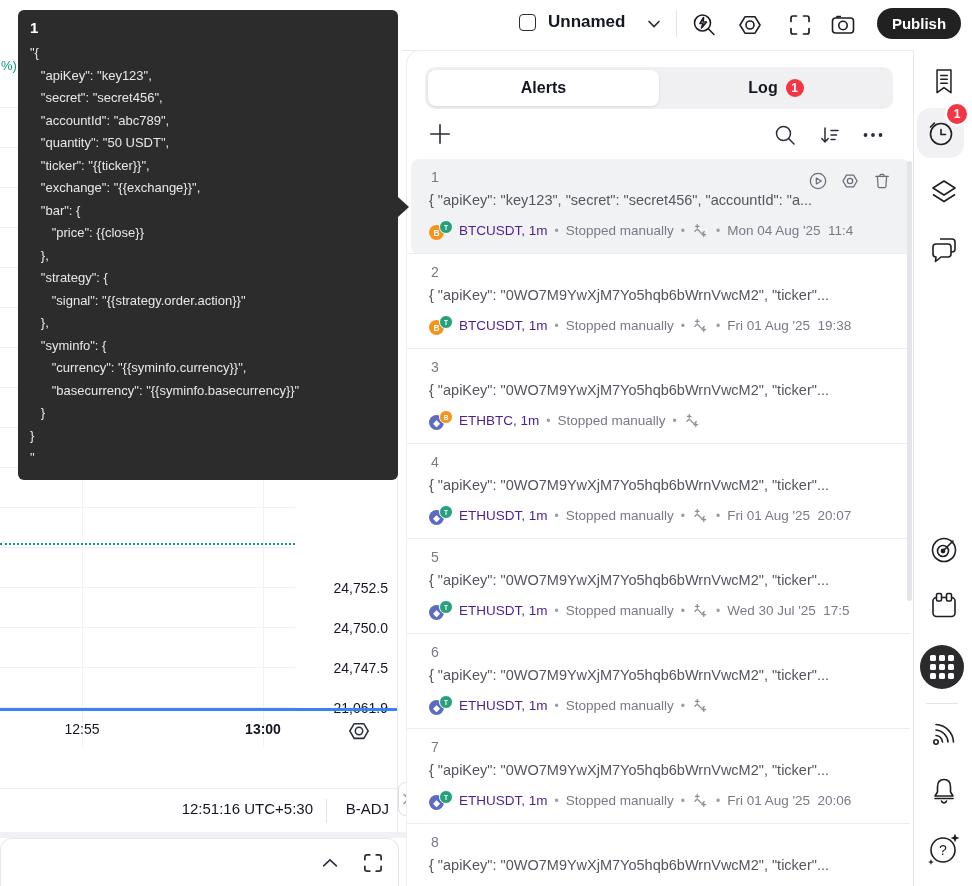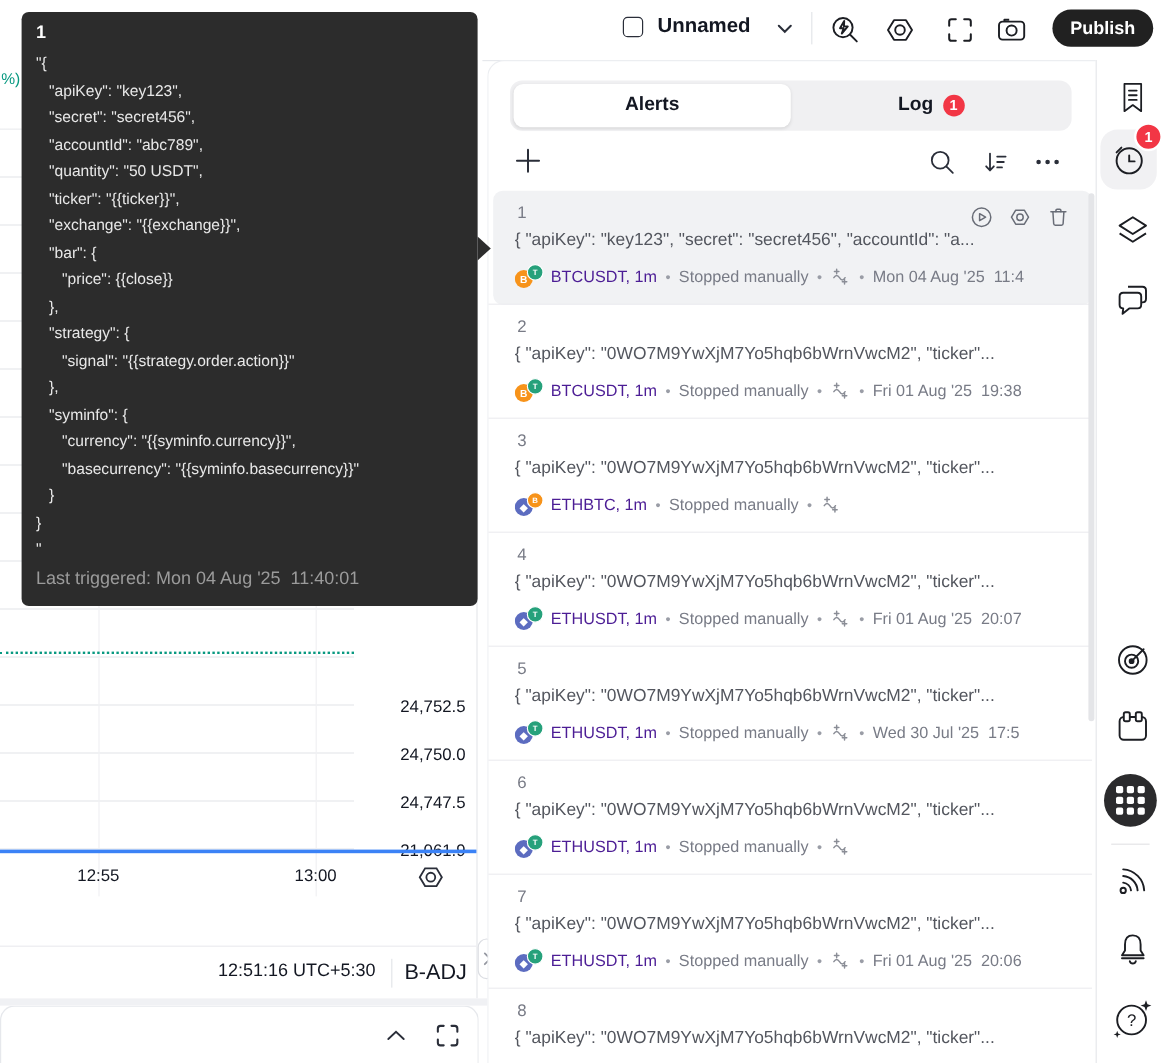--- a/index.html
+++ b/index.html
@@ -11,26 +11,26 @@
   
   #chart-pane{left:0;top:50px;width:397px;height:782px;background:#fff;border-right:1px solid #e6e8ec;}
   #hgrid{left:0;top:57px;width:295px;height:601px;
          background:repeating-linear-gradient(to bottom,#f0f1f3 0 1px,transparent 1px 40px);}
   .vgrid{top:5px;width:1px;height:692px;background:#f0f1f3;}
   #ind-dotted{left:0;top:493px;width:295px;border-top:2px dotted #089981;}
   #legend-frag{left:1px;top:8px;font-size:13px;color:#089981;}
   .pricelab{left:296px;width:92px;text-align:right;font-size:14px;color:#131722;}
   #axis-row{left:0;top:658px;width:397px;height:40px;border-top:3px solid #3b82f6;}
   .timelab{top:10px;font-size:14px;color:#131722;}
-  #time-major{font-weight:normal;}
+  #time-major{font-weight:bold;}
   #axis-gear{left:346px;top:7px;width:26px;height:26px;color:#2a2e39;}
   #statusbar{left:0;top:738px;width:397px;height:44px;border-top:1px solid #ececef;}
   #clock{position:absolute;right:84px;top:11px;font-size:15px;font-weight:500;white-space:pre;}
   #statusbar .vdiv{position:absolute;right:70px;top:10px;width:1px;height:24px;background:#e3e5e9;}
-  #badj{position:absolute;right:8px;top:11px;font-size:18px;font-weight:500;}
+  #badj{position:absolute;right:8px;top:11px;font-size:15px;font-weight:500;}
 
   #hgap{left:0;top:832px;width:406px;height:6px;background:#f0f1f4;}
   #bottom-pane{left:0;top:838px;width:397px;height:48px;background:#fff;border:1px solid #e6e8ec;border-bottom:none;border-radius:12px 12px 0 0;}
   #collapse-btn{position:absolute;right:57px;top:14px;color:#2a2e39;}
   #maximize-btn{position:absolute;right:12px;top:11px;color:#2a2e39;}
   #pane-expander{left:398px;top:782px;width:13px;height:32px;background:#fff;border:1px solid #dcdee3;
       border-radius:8px;color:#9598a1;font-size:13px;display:flex;align-items:center;justify-content:center;}
 
   
   #hdr-border{left:402px;top:50px;width:570px;height:1px;background:#e6e8ec;}
@@ -540,17 +540,16 @@
    },
    "strategy": {
       "signal": "{{strategy.order.action}}"
    },
    "syminfo": {
       "currency": "{{syminfo.currency}}",
       "basecurrency": "{{syminfo.basecurrency}}"
    }
 }
 "</pre>
-    <div class="tt-dim">Last triggered: Mon 04 Aug '25  11:40:01</div>
   </div>
   <div id="tooltip-arrow" class="abs"></div>
 
 </div>
 
 </body></html>

